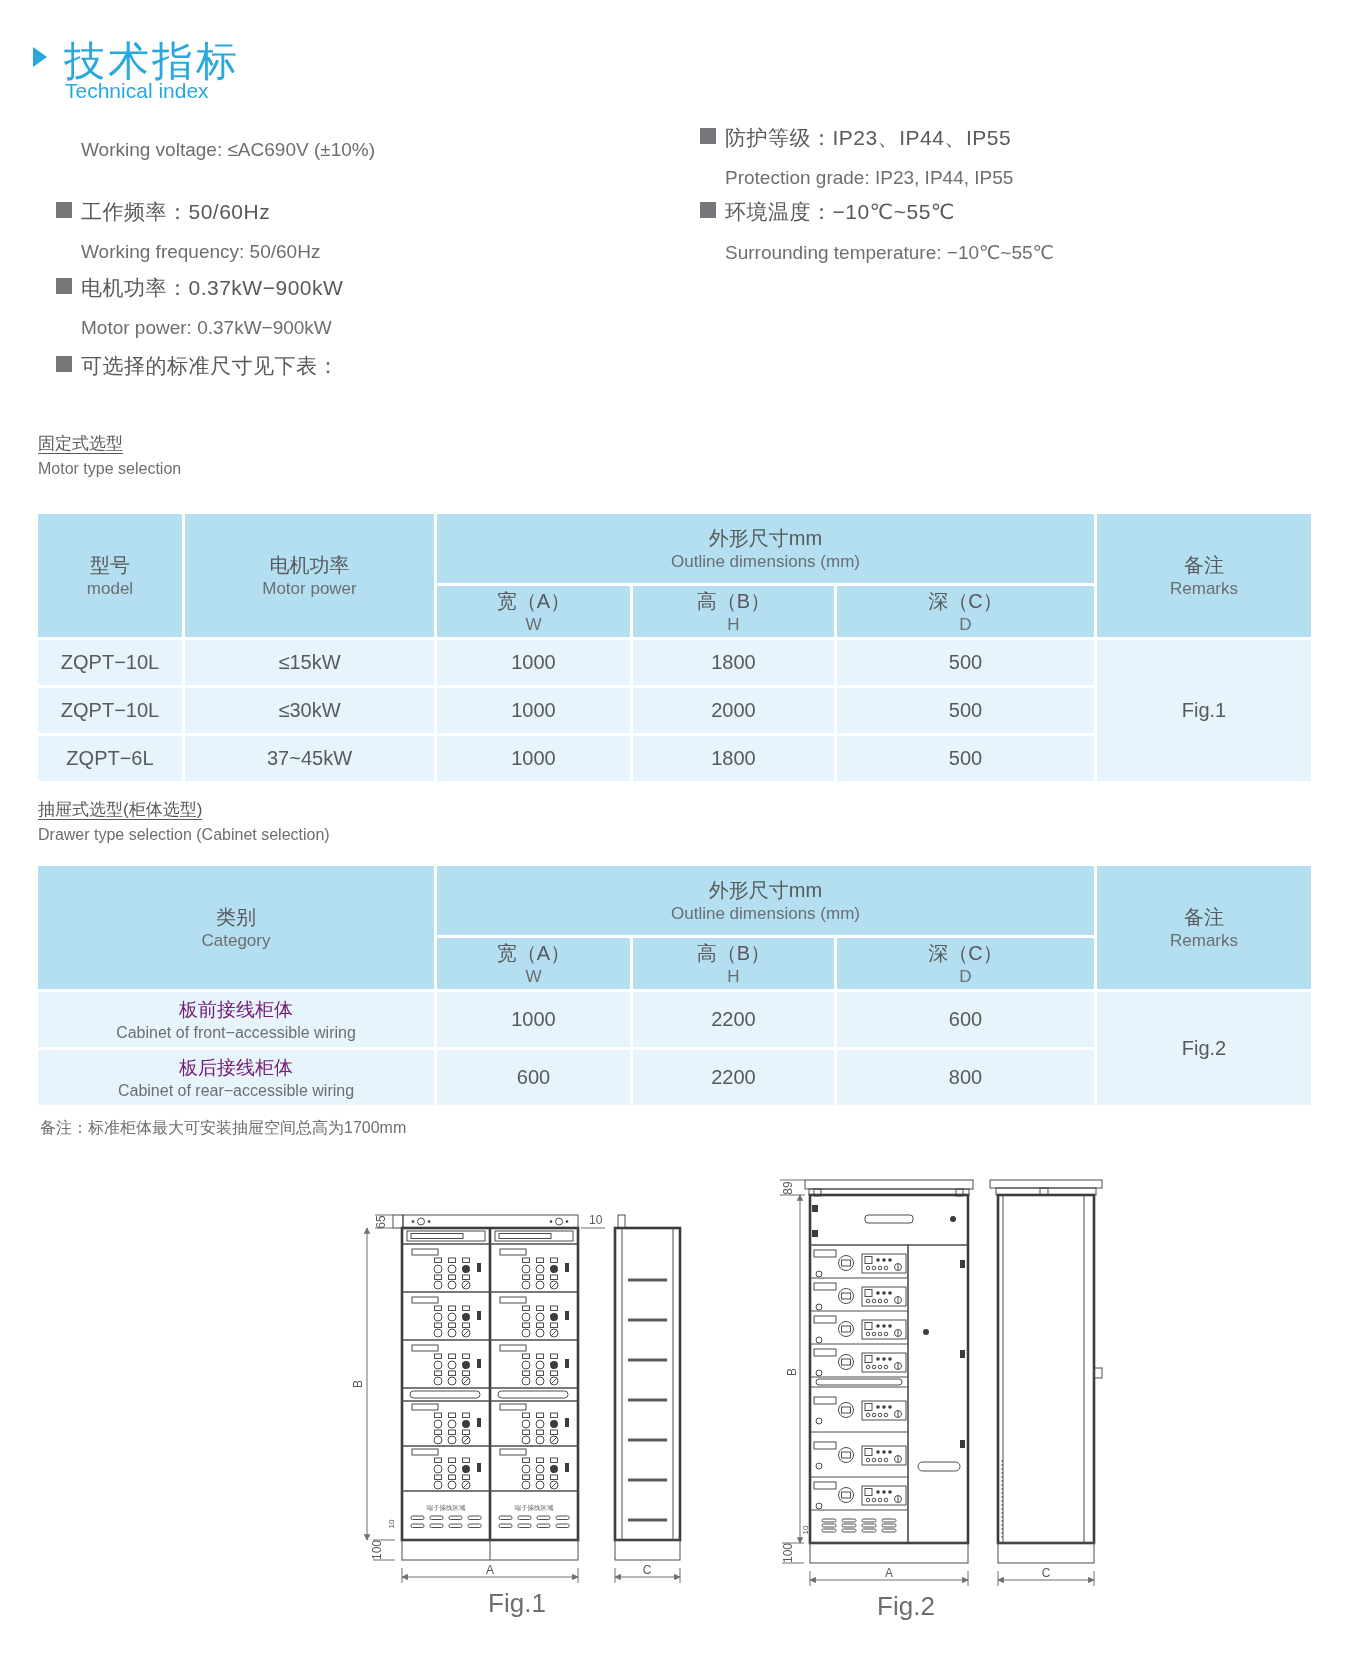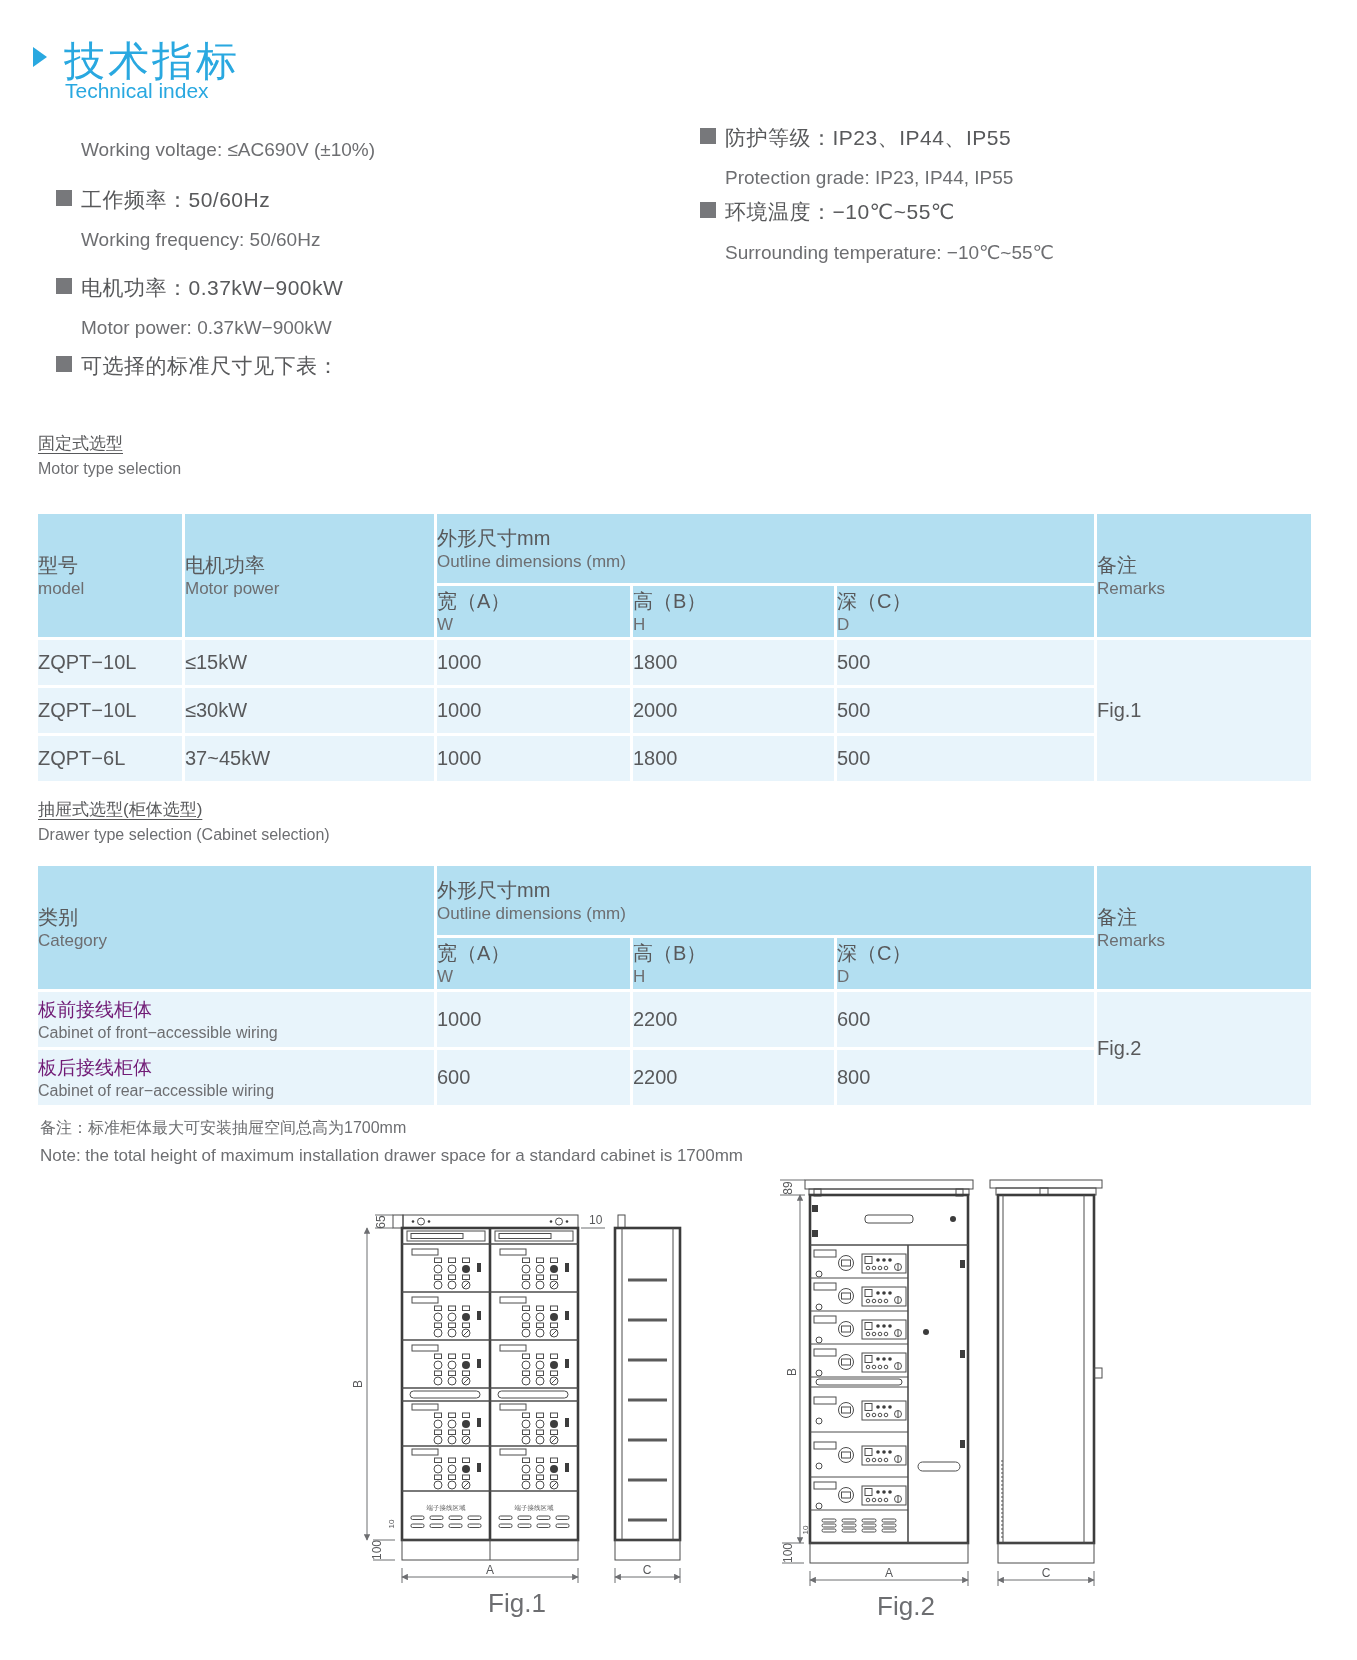--- a/index.html
+++ b/index.html
@@ -13,21 +13,21 @@
   
   .spec{position:absolute;}
   .zh-line{display:flex;align-items:flex-start;font-size:21px;color:#58595b;letter-spacing:0.5px;}
   .bullet{flex:0 0 16px;width:16px;height:16px;background:#77787b;margin:4px 9px 0 0;}
   .en-line{margin:15px 0 0 25px;font-size:19px;color:#6d6e71;}
   
   .sec-zh{position:absolute;font-size:17px;color:#58595b;text-decoration:underline;text-underline-offset:4px;}
   .sec-en{position:absolute;font-size:16px;color:#6d6e71;}
   
   table.spec-table{position:absolute;border-collapse:collapse;table-layout:fixed;}
-  table.spec-table td{border:3px solid #fff;text-align:left;vertical-align:middle;padding:0;}
+  table.spec-table td{border:3px solid #fff;text-align:center;vertical-align:middle;padding:0;}
   td.hd{background:#b3dff1;}
   td.dt{background:#e8f4fb;font-size:20px;color:#58595b;}
   .h-zh{font-size:20px;color:#58595b;line-height:26px;}
   .h-en{font-size:17px;color:#6d6e71;line-height:22px;}
   .c-zh{font-size:19px;color:#701a75;line-height:25px;}
   .c-en{font-size:16px;color:#6d6e71;line-height:21px;}
   
   .note-zh{position:absolute;font-size:16px;color:#6d6e71;}
   .note-en{position:absolute;font-size:17px;color:#6d6e71;}
   
@@ -47,21 +47,21 @@
 
 <div id="page">
 
   <span class="tri"></span>
   <div class="title-zh">技术指标</div>
   <div class="title-en">Technical index</div>
 
   <div class="spec" style="left:56px;top:124px;">
     <div class="en-line">Working voltage: ≤AC690V (±10%)</div>
   </div>
-  <div class="spec" style="left:56px;top:186px;">
+  <div class="spec" style="left:56px;top:198px;">
     <div class="zh-line">
         <span class="bullet"></span>
         <span>工作频率：50/60Hz</span>
       </div>
     <div class="en-line">Working frequency: 50/60Hz</div>
   </div>
   <div class="spec" style="left:56px;top:274px;">
     <div class="zh-line">
         <span class="bullet"></span>
         <span>电机功率：0.37kW−900kW</span>
@@ -216,21 +216,20 @@
         <div class="c-en">Cabinet of rear−accessible wiring</div>
       </td>
       <td class="dt">600</td>
       <td class="dt">2200</td>
       <td class="dt">800</td>
     </tr>
   </tbody>
     </table>
 
   <div class="note-zh" style="left:40px;top:1118px;">备注：标准柜体最大可安装抽屉空间总高为1700mm</div>
-  <div class="note-en" style="left:40px;top:1146px;">Note: the total height of maximum installation drawer space for a standard cabinet is 1700mm</div>
 
   <svg style="position:absolute;left:345px;top:1180px;" width="345" height="440" viewBox="0 0 345 440">
     <defs>
       <marker id="arr1" viewBox="0 0 10 10" refX="9" refY="5" markerWidth="6.5" markerHeight="6.5" orient="auto-start-reverse">
         <path d="M0,0L10,5L0,10z" fill="#6d6e71"></path>
       </marker>
       <g id="f1mod">
         <rect class="ln" x="6" y="5" width="26" height="6"></rect>
         <rect class="ln" x="28.5" y="14" width="7" height="4.5"></rect>
           <rect class="ln" x="42.5" y="14" width="7" height="4.5"></rect>

